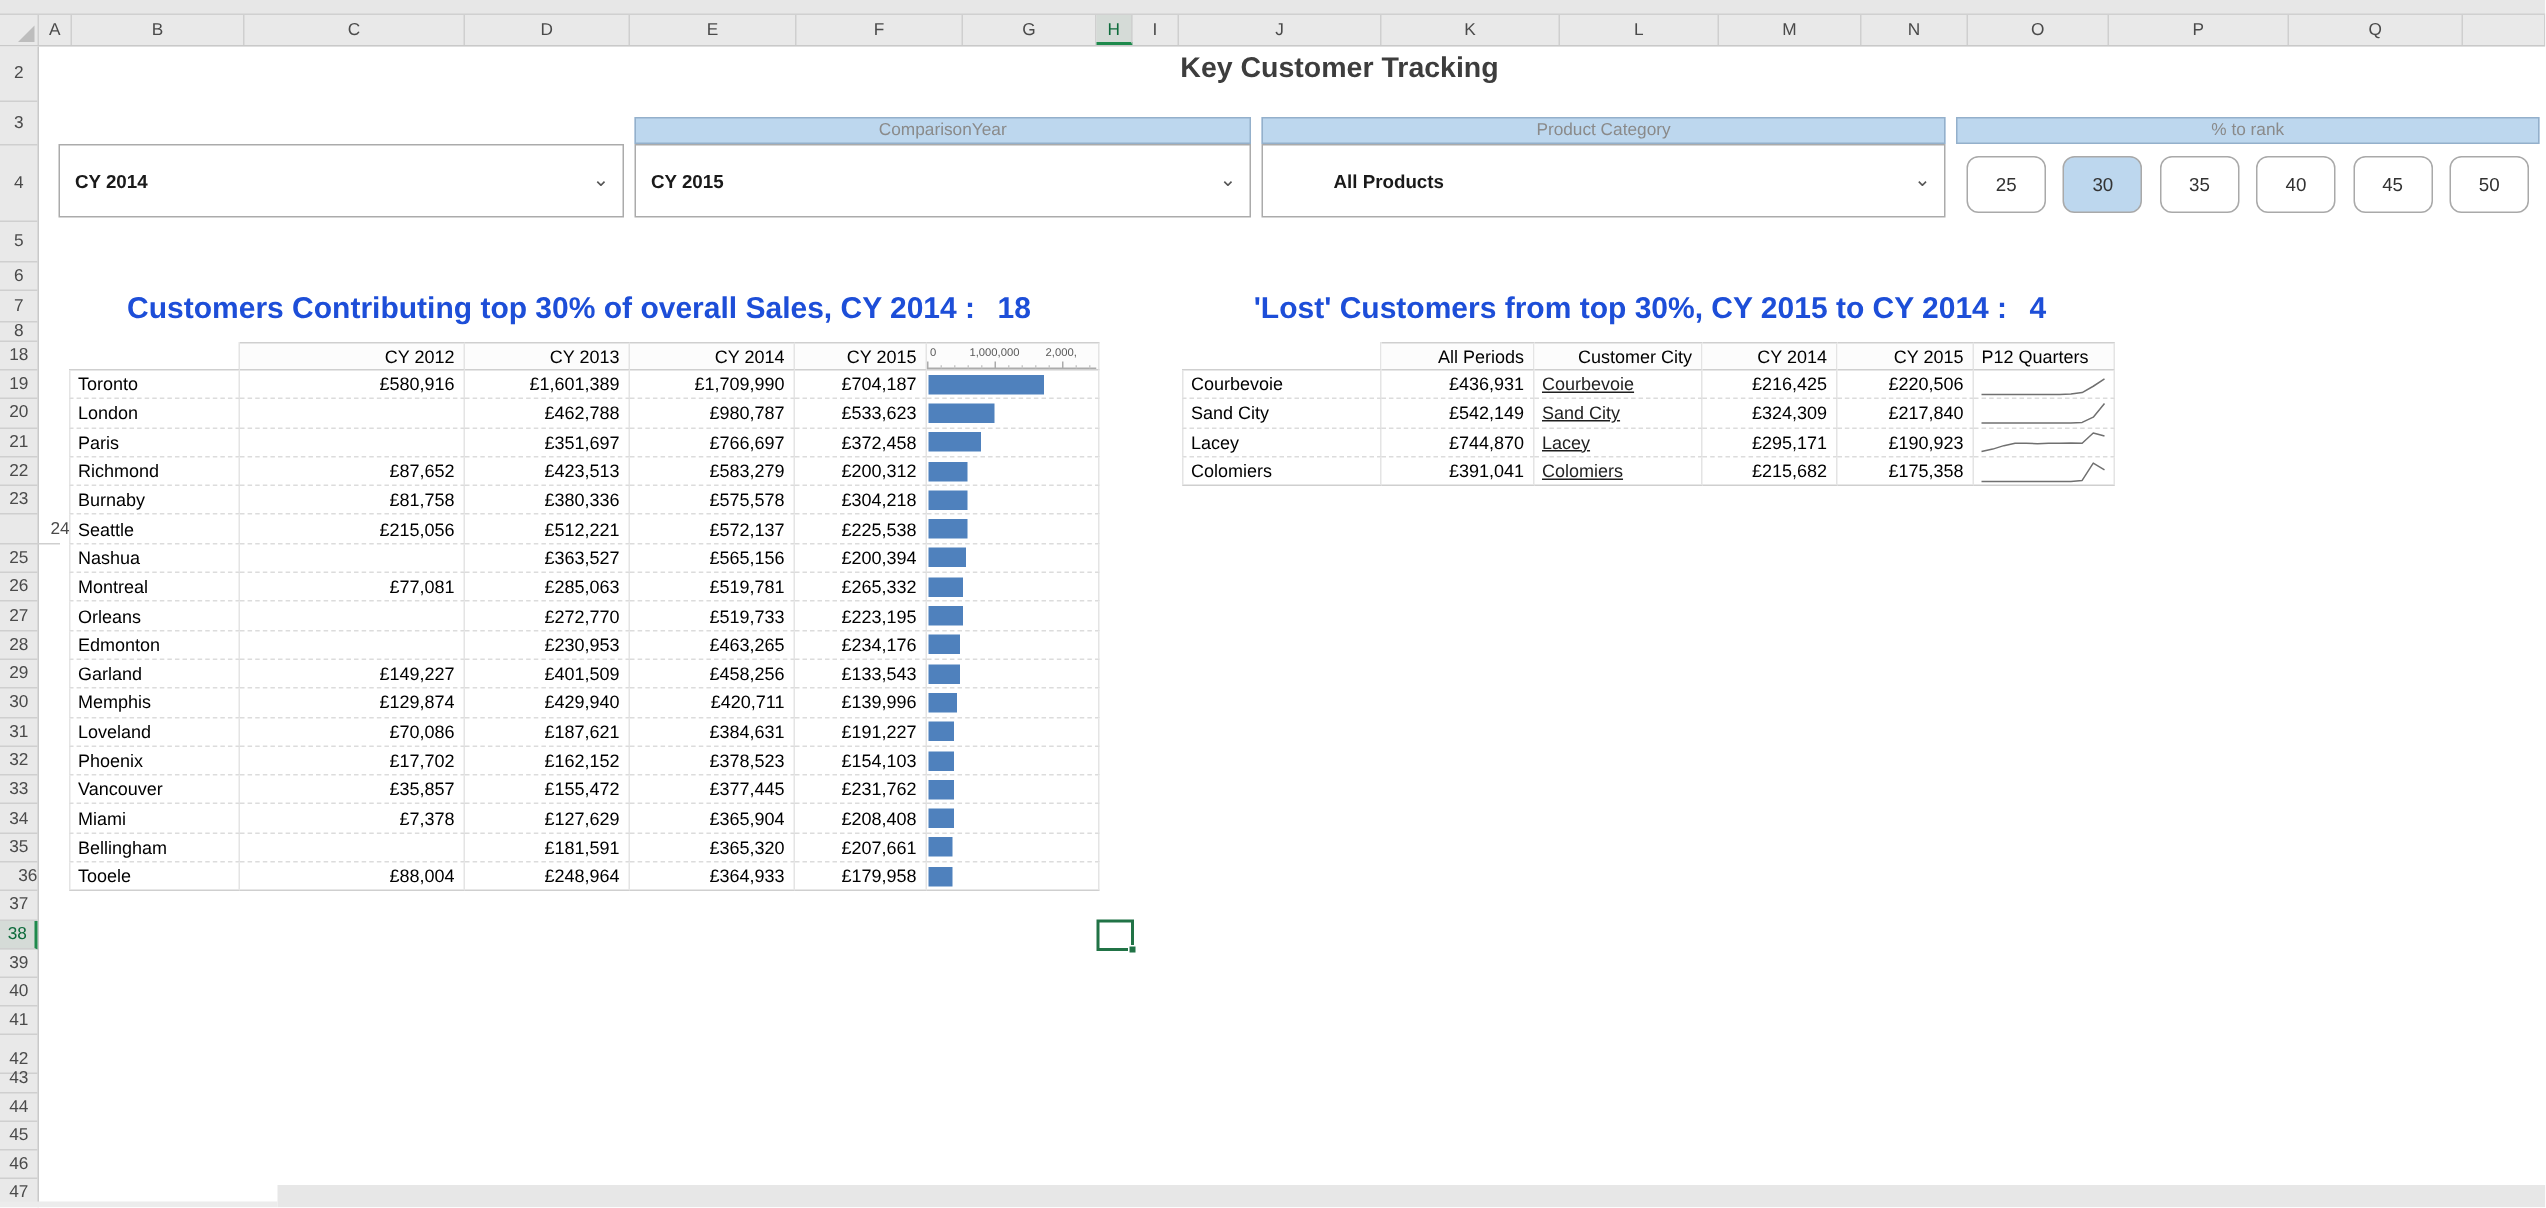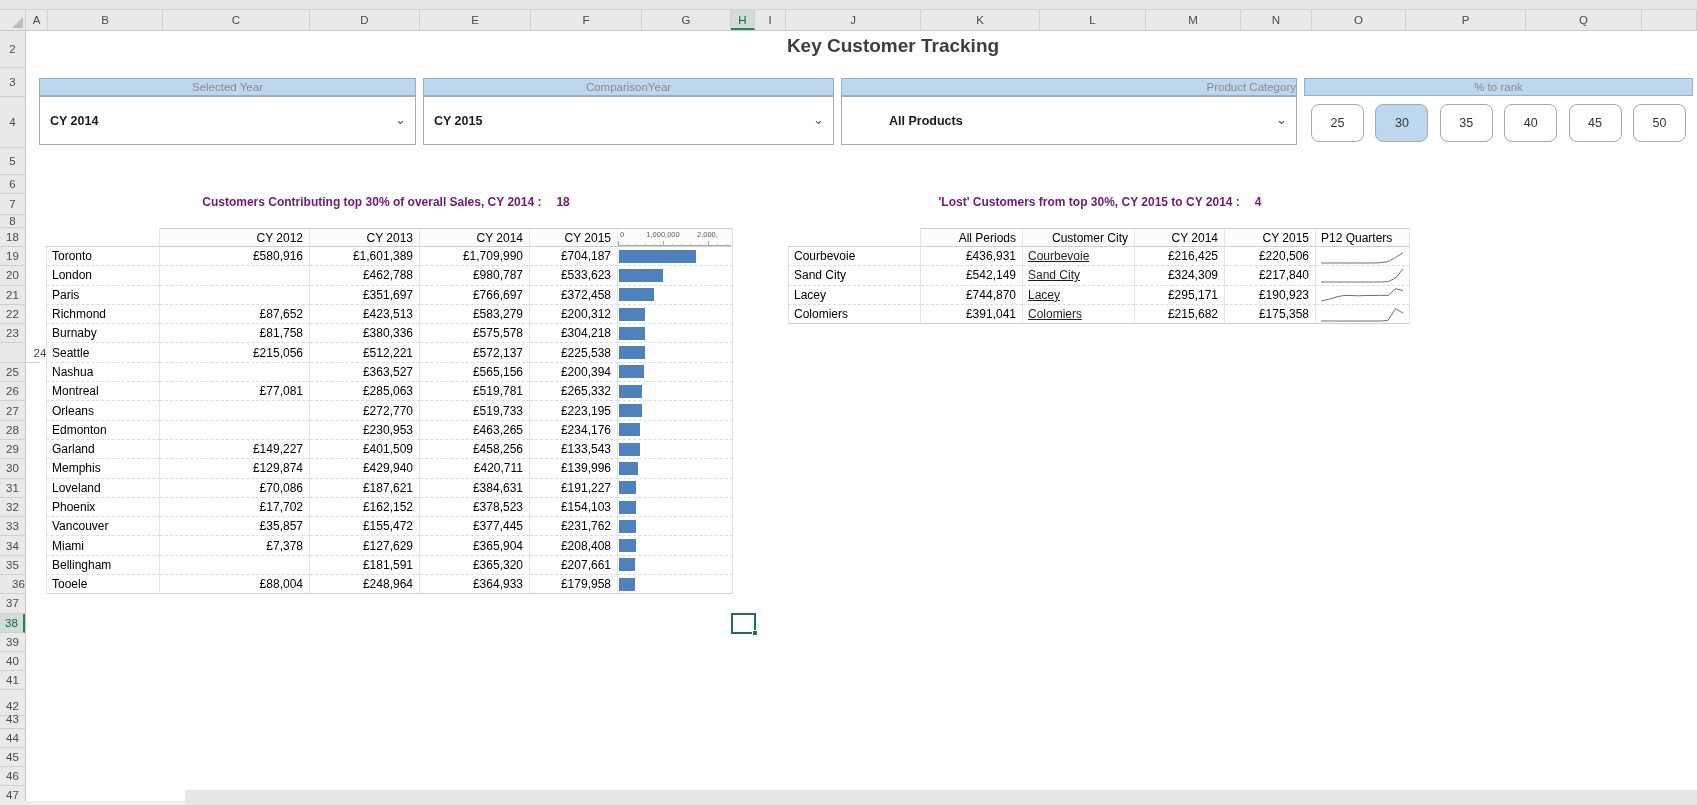--- a/index.html
+++ b/index.html
@@ -29,21 +29,21 @@
   .f-chev { position:absolute; right:9px; top:50%; transform:translateY(-58%); font-size:13px; color:#555; font-weight:400; }
   .btn-row { position:absolute; display:flex; justify-content:space-between; padding:0 7px; }
   .pct-btn { width:53px; height:38px; background:#fff; border:1.5px solid #A9A9A9; border-radius:8px;
              font-size:12.5px; color:#333; display:flex; align-items:center; justify-content:center; }
   .pct-btn.sel { background:#BDD7EE; }
 
   
   .main-title { position:absolute; top:35px; left:893px; transform:translateX(-50%); white-space:nowrap;
                 font-size:19px; font-weight:bold; color:#3d3d3d; }
   .sec-title { position:absolute; top:195px; transform:translateX(-50%); white-space:nowrap;
-               font-size:12px; font-weight:bold; color:#701a75; }
+               font-size:20px; font-weight:bold; color:#1d4ed8; }
   .sec-count { margin-left:15px; }
 
   
   .xtable { position:absolute; display:grid; font-size:12px; color:#000; }
   .cell { overflow:hidden; white-space:nowrap; border-right:1px solid #E4E4E4; border-bottom:1px dashed #DCDCDC;
           display:flex; align-items:center; }
   .cell.lastrow { border-bottom:1px solid #CFCFCF; }
   .cell.firstcol { border-left:1px solid #E4E4E4; }
   .hcell { border-top:1px solid #CFCFCF; border-bottom:1px solid #CFCFCF; background:#FCFCFC; }
   .hcell.blank { border-top:none; border-left:none; background:transparent; }
@@ -123,33 +123,32 @@
       <div class="row-h" style="top: 666px; height: 19.2px;">42</div>
       <div class="row-h" style="top: 678.6px; height: 19.2px;">43</div>
       <div class="row-h" style="top: 697.8px; height: 19.2px;">44</div>
       <div class="row-h" style="top: 717px; height: 19.2px;">45</div>
       <div class="row-h" style="top: 736.2px; height: 19.2px;">46</div>
       <div class="row-h" style="top: 755.4px; height: 19.2px;">47</div>
     </div>
 
   <div class="main-title">Key Customer Tracking</div>
 
-  <div class="f-head" style="left:39px; top:78px; width:377px;">Selected Year</div>
   <div class="f-drop" style="left:39px; top:96px; width:377px;">
     <span>CY 2014</span>
     <span class="f-chev">⌄</span>
   </div>
 
   <div class="f-head" style="left:423px; top:78px; width:411px;">ComparisonYear</div>
   <div class="f-drop" style="left:423px; top:96px; width:411px;">
     <span>CY 2015</span>
     <span class="f-chev">⌄</span>
   </div>
 
-  <div class="f-head" style="left:841px; top:78px; width:456px;text-align:right;">Product Category</div>
+  <div class="f-head" style="left:841px; top:78px; width:456px;">Product Category</div>
   <div class="f-drop" style="left:841px; top:96px; width:456px;padding-left:47px;">
     <span>All Products</span>
     <span class="f-chev">⌄</span>
   </div>
 
   <div class="f-head" style="left:1304px; top:78px; width:389px;">% to rank</div>
   <div class="btn-row" id="pctButtons" style="left:1304px; top:104px; width:389px;">
       <div class="pct-btn">25</div>
       <div class="pct-btn sel">30</div>
       <div class="pct-btn">35</div>

